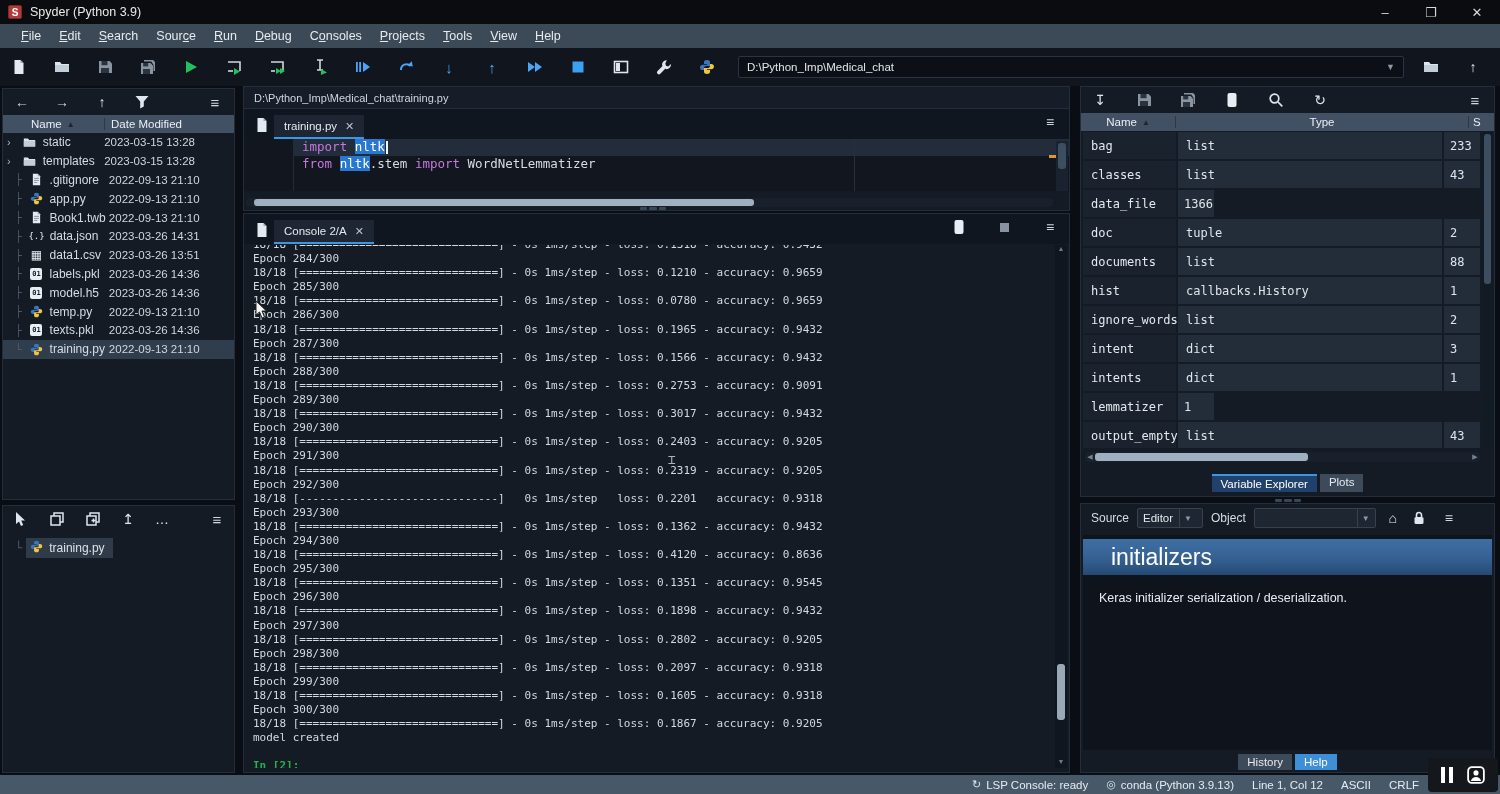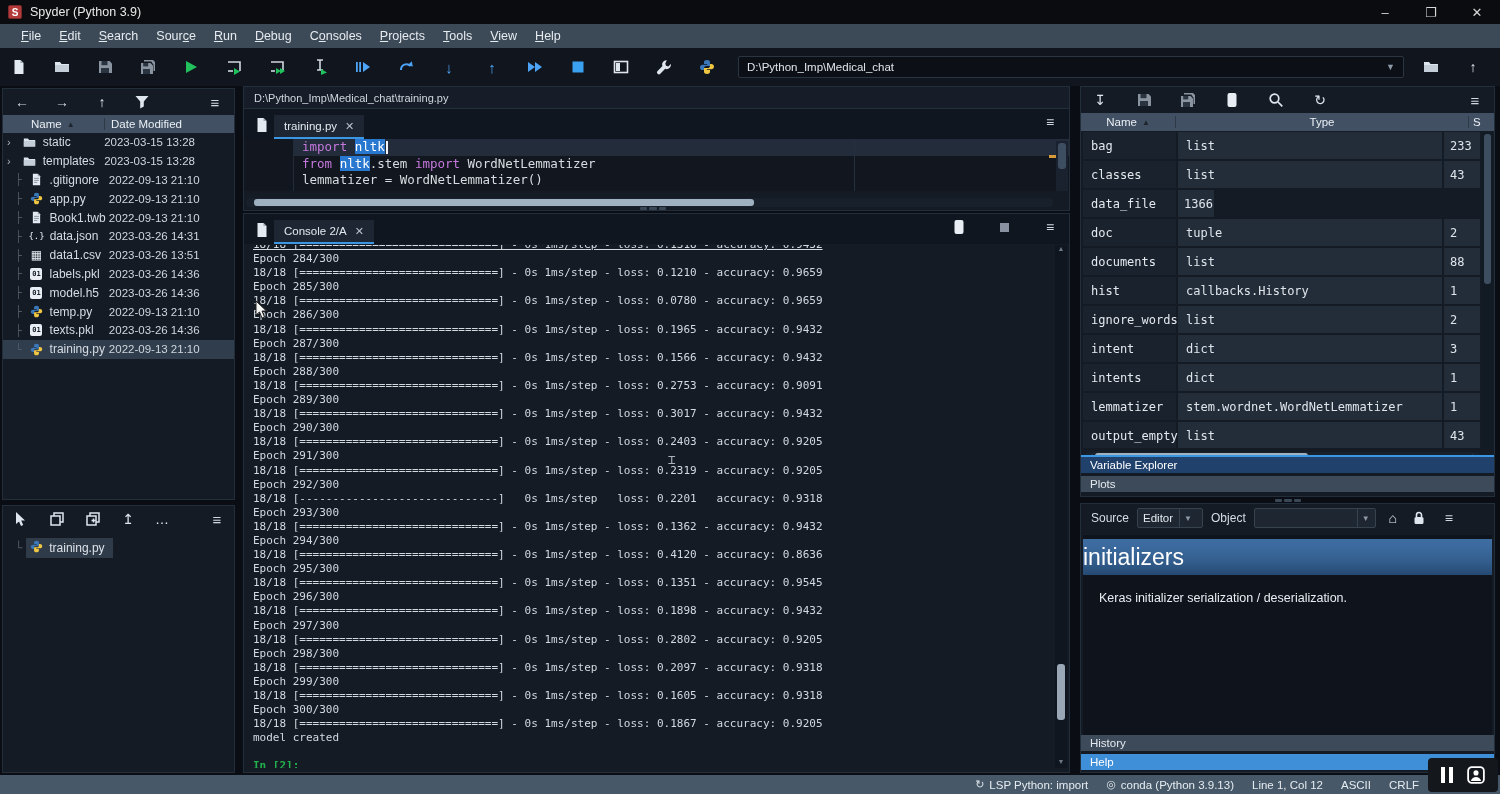--- a/index.html
+++ b/index.html
@@ -75,21 +75,21 @@
   .tok-sel, .tok-occ { background:#2878d0; color:#ffffff; }
   .caret { display:inline-block; width:2px; height:13px; background:#f2f5f8; vertical-align:middle; margin-left:1px; }
   .ed-vscroll { position:absolute; right:1px; top:54px; width:12px; height:50px; background:#1a2230; }
   .ed-vscroll .thumb { position:absolute; left:2px; top:2px; width:8px; height:26px; background:#3e4e61; border-radius:3px; }
   .ed-marker { position:absolute; right:13px; top:68px; width:7px; height:3px; background:#d79a39; }
   .ed-hscroll { position:absolute; left:2px; right:16px; bottom:3px; height:9px; background:#18202c; border-radius:4px; }
   .ed-hscroll .thumb { position:absolute; left:8px; top:1px; height:7px; width:62%; background:#9fb0c0; border-radius:3px; }
 
   
   .console-body { position:absolute; left:2px; right:16px; top:31px; bottom:4px; overflow:hidden; font-family:"DejaVu Sans Mono", monospace; font-size:11px; line-height:14.1px; color:#d4d9e0; padding-left:7px; white-space:pre; }
-  .console-body .clipped { margin-top:-7px;text-decoration:underline; }
+  .console-body .clipped { margin-top:-7px; }
   .console-body .prompt { color:#22b14c; font-weight:bold; }
   .con-vscroll { position:absolute; right:2px; top:31px; bottom:4px; width:12px; background:#10161f; }
   .con-vscroll .arr { position:absolute; left:0; width:12px; height:10px; color:#6d7886; font-size:7px; text-align:center; }
   .con-vscroll .thumb { position:absolute; left:2px; bottom:48px; width:8px; height:56px; background:#9aa7b5; border-radius:3px; }
   .sq-icon { width:9px; height:9px; background:#8892a0; display:inline-block; }
 
   
   .ve-header { display:flex; height:18px; background:#415062; font-size:11.5px; color:#eaeff5; align-items:center; }
   .ve-header .h-name { width:95px; display:flex; align-items:center; justify-content:center; gap:5px; border-right:1px solid #2e3947; }
   .ve-header .h-type { flex:1; text-align:center; }
@@ -97,31 +97,31 @@
   .ve-rows { position:absolute; left:2px; right:14px; top:45px; bottom:48px; overflow:hidden; }
   .ve-row { display:flex; height:27px; margin-bottom:2px; font-family:"DejaVu Sans Mono", monospace; font-size:12px; }
   .ve-row .vname { width:93px; background:#1a222d; color:#e4e9ef; display:flex; align-items:center; padding-left:8px; margin-right:2px; }
   .ve-row .vtype { flex:1; background:#232d3a; color:#dfe5eb; display:flex; align-items:center; padding-left:8px; margin-right:2px; }
   .ve-row .vsize { width:36px; background:#232d3a; color:#dfe5eb; display:flex; align-items:center; padding-left:6px; }
   .ve-vscroll { position:absolute; right:1px; top:45px; bottom:48px; width:11px; background:#121a24; }
   .ve-vscroll .thumb { position:absolute; left:2px; top:2px; width:7px; height:150px; background:#3e4e61; border-radius:3px; }
   .ve-hscroll { position:absolute; left:4px; right:14px; bottom:34px; height:10px; background:#18202c; border-radius:4px; display:flex; align-items:center; }
   .ve-hscroll .arr { color:#77828f; font-size:7px; width:10px; text-align:center; }
   .ve-hscroll .thumb { height:8px; width:54%; background:#9fb0c0; border-radius:3px; }
-  .pane-tabs { position:absolute; left:0; right:0; bottom:4px; display:flex; justify-content:center; gap:3px;flex-direction:column; }
+  .pane-tabs { position:absolute; left:0; right:0; bottom:4px; display:flex; justify-content:center; gap:3px; }
   .ptab { font-size:11.5px; padding:2px 9px; background:#3d4a59; color:#e3e9ef; }
   .ptab.active-top { background:#20416b; border-top:2px solid #3b97e3; color:#fff; }
   .ptab.active-blue { background:#3f8ed8; color:#fff; }
 
   
   .help-toolrow { height:28px; display:flex; align-items:center; gap:8px; padding:0 10px; font-size:12px; color:#d6dde5; }
   .combo { height:20px; background:#1d2631; border:1px solid #37424f; border-radius:2px; display:flex; align-items:center; padding:0 5px; font-size:11.5px; color:#e2e8ee; }
   .combo .dd { margin-left:6px; color:#8d98a5; font-size:8px; border-left:1px solid #37424f; padding-left:4px; height:100%; display:flex; align-items:center; }
   .help-content { position:absolute; left:2px; right:2px; top:31px; bottom:22px; background:#0f141c; overflow:hidden; }
-  .help-title-band { margin-top:4px; height:36px; background:linear-gradient(180deg,#3e6da2 0%, #24497600 140%), linear-gradient(180deg,#33608f,#1a3a5e); display:flex; align-items:center; padding-left:0; font-size:23px; color:#ffffff; }
+  .help-title-band { margin-top:4px; height:36px; background:linear-gradient(180deg,#3e6da2 0%, #24497600 140%), linear-gradient(180deg,#33608f,#1a3a5e); display:flex; align-items:center; padding-left:28px; font-size:23px; color:#ffffff; }
   .help-body { padding:16px 0 0 16px; font-size:12.5px; color:#e8edf3; }
 
   
   .statusbar { position:absolute; left:0; top:775px; width:1500px; height:19px; background:#475969; display:flex; align-items:center; justify-content:flex-end; gap:18px; padding-right:44px; font-size:11.5px; color:#e6ebf0; }
   .status-item { display:flex; align-items:center; gap:5px; white-space:nowrap; }
   .status-item .sicon { font-size:11px; color:#dfe5ea; }
 
   
   .overlay-box { position:absolute; right:2px; bottom:2px; width:70px; height:34px; background:#14171c; border-radius:4px; display:flex; align-items:center; justify-content:space-evenly; z-index:50; }
   .pause-ic { display:flex; gap:4px; }
@@ -499,21 +499,20 @@
       <div class="tabbar-right">
         <span class="icon" style="color:#cfd8e2; font-size:14px;">≡</span>
       </div>
     </div>
     <div class="code-area" style="height:52px;">
       <div class="gutter"></div>
       <div class="code-lines" id="editor-lines">
           <div class="edge-line"></div>
           <div class="code-line current"><span class="code-text"><span class="tok-kw">import</span><span class="tok-pl"> </span><span class="tok-sel">nltk</span><span class="caret"></span></span></div>
           <div class="code-line"><span class="code-text"><span class="tok-kw">from</span><span class="tok-pl"> </span><span class="tok-occ">nltk</span><span class="tok-pl">.stem </span><span class="tok-kw">import</span><span class="tok-pl"> WordNetLemmatizer</span></span></div>
-          <div class="code-line"><span class="code-text"><span class="tok-pl">lemmatizer = WordNetLemmatizer()</span></span></div>
         </div>
     </div>
     <div class="ed-vscroll">
         <div class="thumb"></div>
       </div>
     <div class="ed-marker"></div>
     <div class="ed-hscroll">
         <div class="thumb"></div>
       </div>
   </div>
@@ -641,21 +640,20 @@
           <span class="vtype">dict</span>
           <span class="vsize">3</span>
         </div>
         <div class="ve-row">
           <span class="vname">intents</span>
           <span class="vtype">dict</span>
           <span class="vsize">1</span>
         </div>
         <div class="ve-row">
           <span class="vname">lemmatizer</span>
-          <span class="vtype">stem.wordnet.WordNetLemmatizer</span>
           <span class="vsize">1</span>
         </div>
         <div class="ve-row">
           <span class="vname">output_empty</span>
           <span class="vtype">list</span>
           <span class="vsize">43</span>
         </div>
       </div>
     <div class="ve-vscroll">
         <div class="thumb"></div>
@@ -706,21 +704,21 @@
     </div>
     <div class="pane-tabs" style="bottom:2px;">
       <div class="ptab">History</div>
       <div class="ptab active-blue">Help</div>
     </div>
   </div>
 
   <div class="statusbar" id="status-bar">
       <div class="status-item">
         <span class="sicon">↻</span>
-        <span>LSP Python: import</span>
+        <span>LSP Console: ready</span>
       </div>
       <div class="status-item">
         <span class="sicon">◎</span>
         <span>conda (Python 3.9.13)</span>
       </div>
       <div class="status-item">
         <span>Line 1, Col 12</span>
       </div>
       <div class="status-item">
         <span>ASCII</span>

